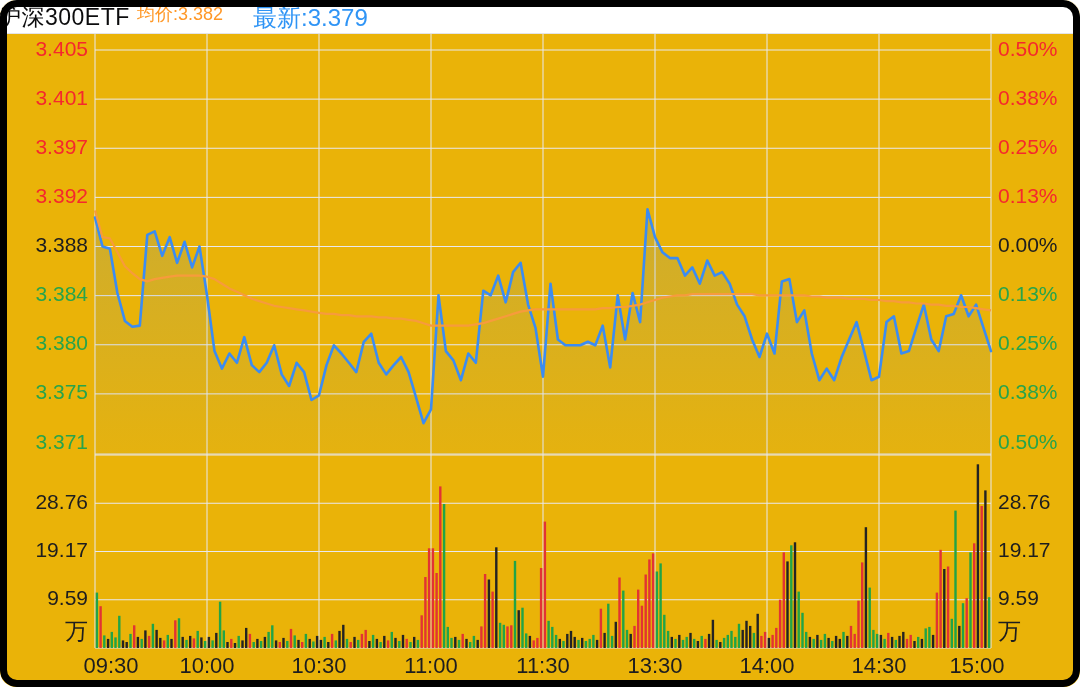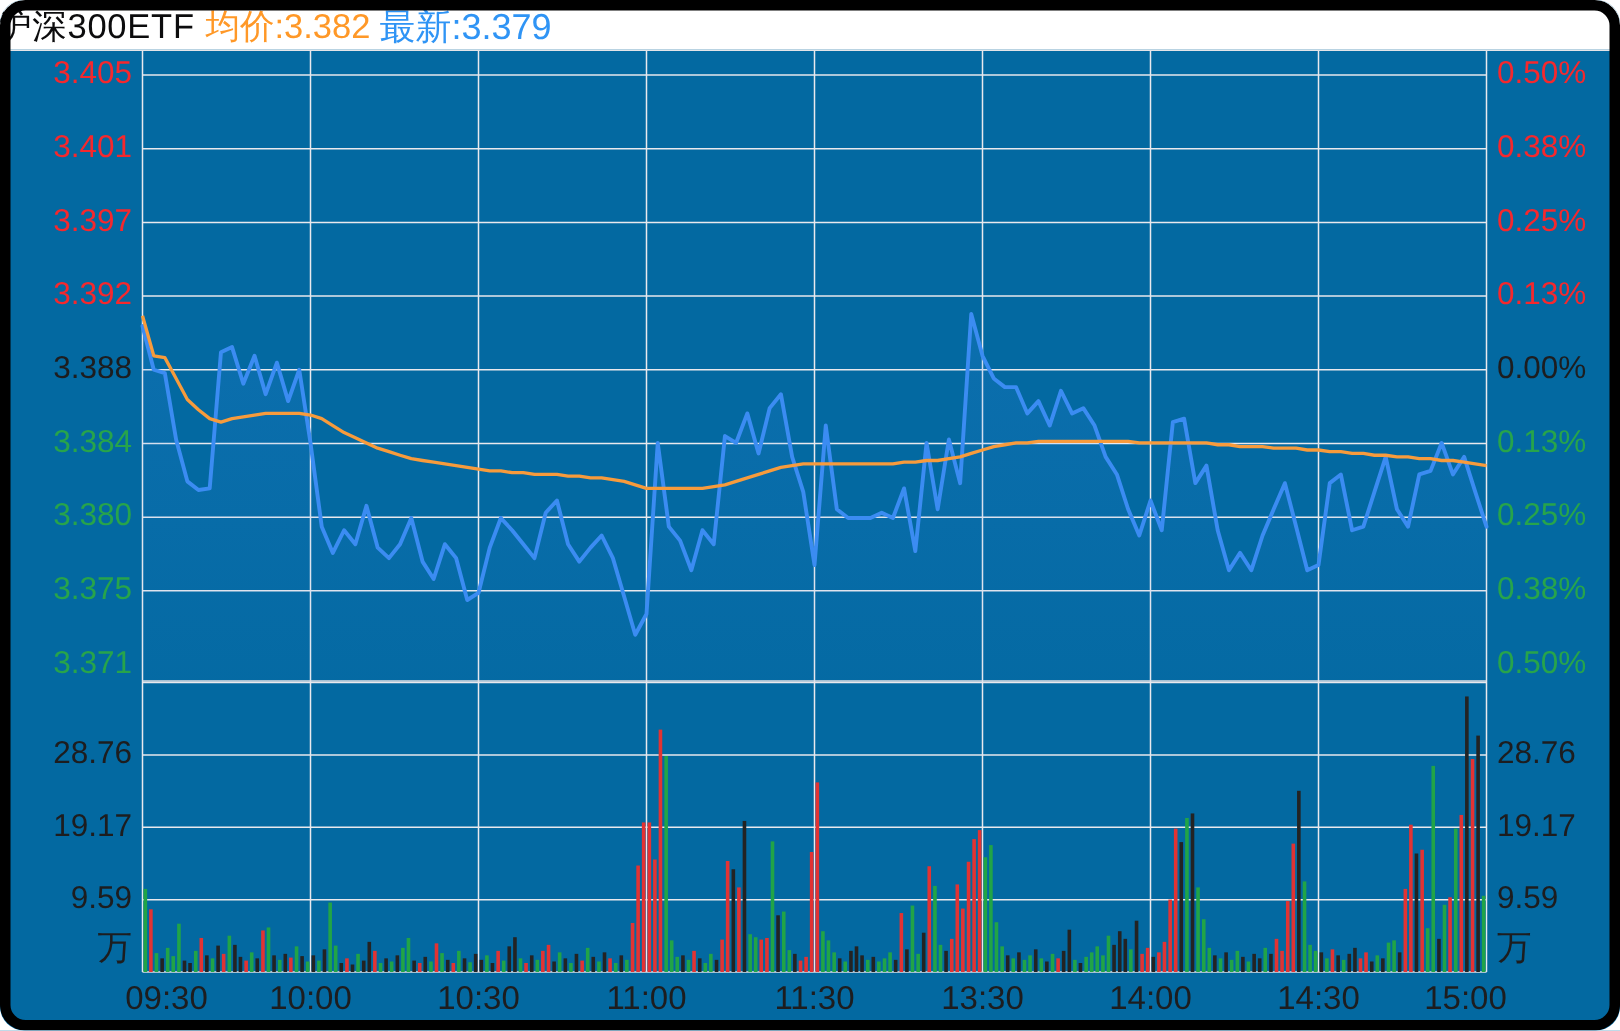--- a/index.html
+++ b/index.html
@@ -1,31 +1,31 @@
 <!DOCTYPE html>
 <html><head>
 <meta charset="utf-8">
 <style>
   html,body{margin:0;padding:0;background:#ffffff;}
   .app{
-    position:relative;width:1080px;height:687px;background:#0369a1;
+    position:relative;width:1080px;height:687px;background:#eab308;
     border-radius:16px;overflow:hidden;
     font-family:"Liberation Sans",sans-serif;
   }
   .frame{
     position:absolute;inset:0;border:7px solid #000;border-radius:17px;
     pointer-events:none;z-index:40;
   }
   .header{
     position:absolute;left:0;top:0;width:1080px;height:33px;background:#fff;z-index:20;
   }
   .header .sym{
     position:absolute;left:-2px;top:2px;font-size:23px;color:#0c0c0d;letter-spacing:0.5px;
   }
-  .header .avg{position:absolute;left:137px;top:2px;font-size:23px;color:#ff9827;}
+  .header .avg{position:absolute;left:137px;top:2px;font-size:18px;color:#ff9827;}
   .header .last{position:absolute;left:253px;top:2px;font-size:24px;color:#2f94f5;}
   .toolbar{position:absolute;right:0;top:0;height:33px;z-index:25;}
   #chart{position:absolute;left:0;top:0;z-index:10;}
 </style>
 </head>
 <body>
 
 <div class="app">
 
   <div class="header">

